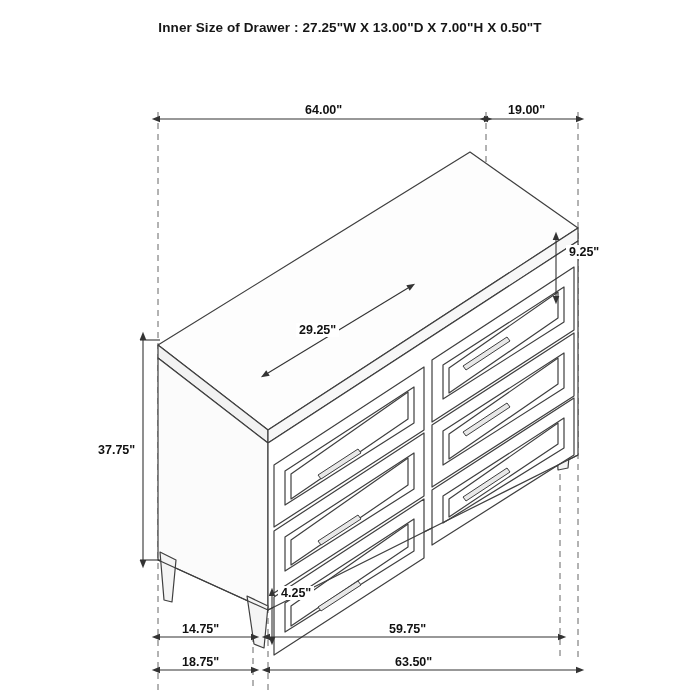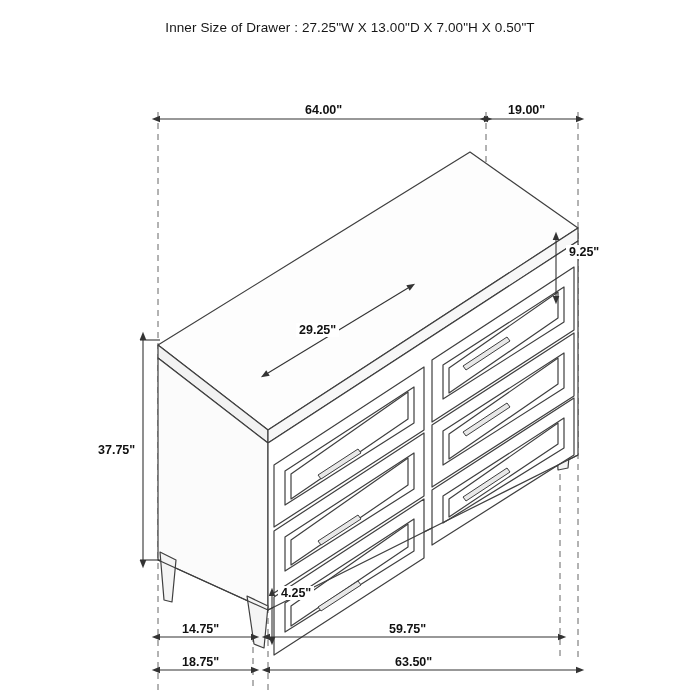--- a/index.html
+++ b/index.html
@@ -15,21 +15,21 @@
     position: relative;
     overflow: hidden;
   }
   #title {
     position: absolute;
     top: 20px;
     left: 0;
     width: 700px;
     text-align: center;
     font-size: 13.5px;
-    font-weight: normal;
+    font-weight: bold;
     letter-spacing: 0.1px;
     color: #161616;
   }
   #canvas {
     position: absolute;
     top: 0;
     left: 0;
     width: 700px;
     height: 700px;
   }

